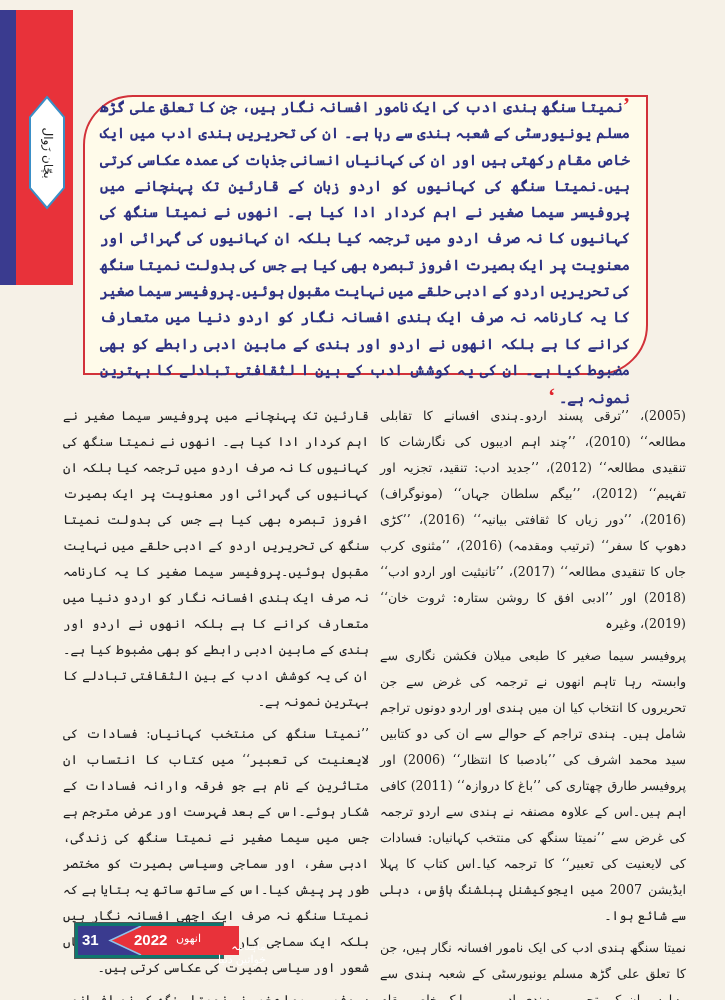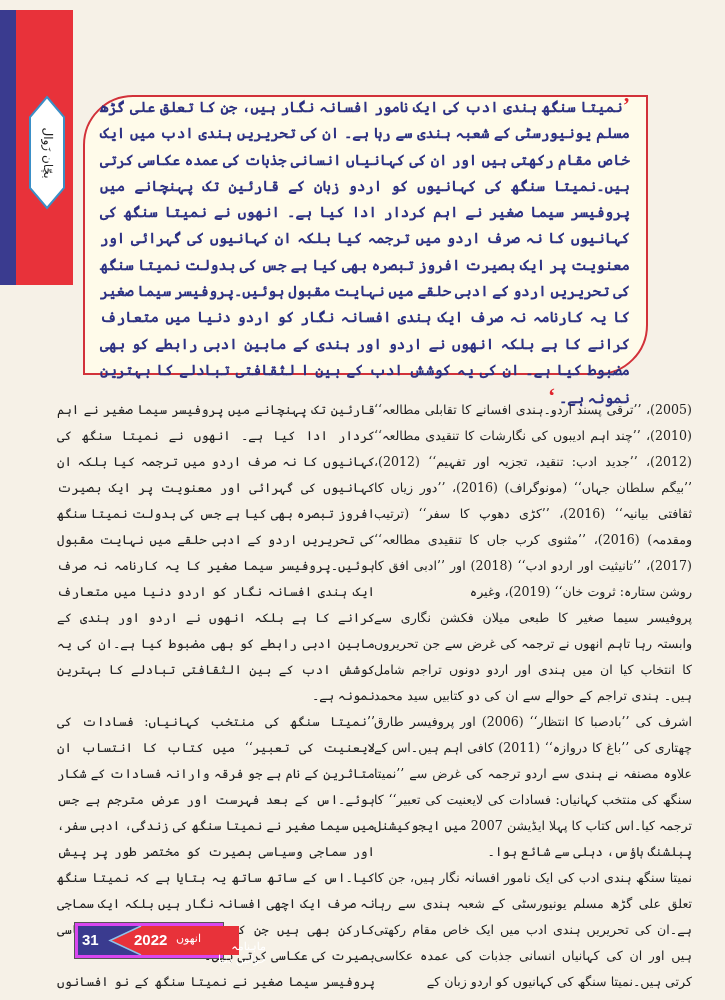--- a/index.html
+++ b/index.html
@@ -9,22 +9,22 @@
   .side-tag{position:absolute;left:28px;top:95px;width:38px;height:115px;}
   .side-tag svg{position:absolute;left:0;top:0;}
   .side-tag-text{position:absolute;left:0;top:0;width:38px;height:115px;display:flex;align-items:center;justify-content:center;}
   .side-tag-text span{display:block;transform:rotate(90deg);white-space:nowrap;font-size:12px;color:#222;font-family:"DejaVu Serif",serif;}
   .quote-box{position:absolute;left:83px;top:95px;width:565px;height:280px;background:#fffbea;border:2px solid #d2323a;border-radius:50px 0 50px 0;border-top:2px solid #d2323a;box-sizing:border-box;}
   .quote-text{position:absolute;left:100px;top:92px;width:530px;direction:rtl;text-align:justify;text-align-last:right;font-family:Liberation Serif, serif;font-weight:bold;font-size:14.4px;line-height:26.3px;color:#2e3283;}
   .qmark{color:#e0262f;font-size:22px;font-weight:bold;}
   .col{position:absolute;top:397px;width:318px;direction:rtl;text-align:justify;text-align-last:right;font-family:"DejaVu Serif",serif;font-size:12.6px;line-height:26px;color:#222;}
   .col-right{left:374px;}
   .col-left{left:57px;}
-  .col p{margin:0;}
-  .footer-box{position:absolute;left:74px;top:922px;width:150px;height:37px;border:1px solid #555;background:#d946ef;box-sizing:border-box;}
+  .col p{margin:6px;}
+  .footer-box{position:absolute;left:74px;top:922px;width:150px;height:37px;border:1px solid #555;background:#0f766e;box-sizing:border-box;}
   .footer-inner{position:absolute;left:3px;top:3px;width:161px;height:29px;}
   .footer-inner svg{position:absolute;left:0;top:0;}
   .page-num{position:absolute;left:4px;top:5px;font-family:"Liberation Sans",sans-serif;font-weight:bold;color:#fff;font-size:15px;}
   .year{position:absolute;left:56px;top:5px;font-family:"Liberation Sans",sans-serif;font-weight:bold;color:#fff;font-size:15px;}
   .month{position:absolute;left:98px;top:6px;font-family:"DejaVu Serif",serif;color:#fff;font-size:11px;direction:rtl;}
   .mag{position:absolute;left:128px;top:6px;font-family:Liberation Sans, sans-serif;color:#fff;font-size:11px;direction:rtl;width:60px;text-align:right;margin-top:8px;}
 </style>
 </head>
 <body>
 

